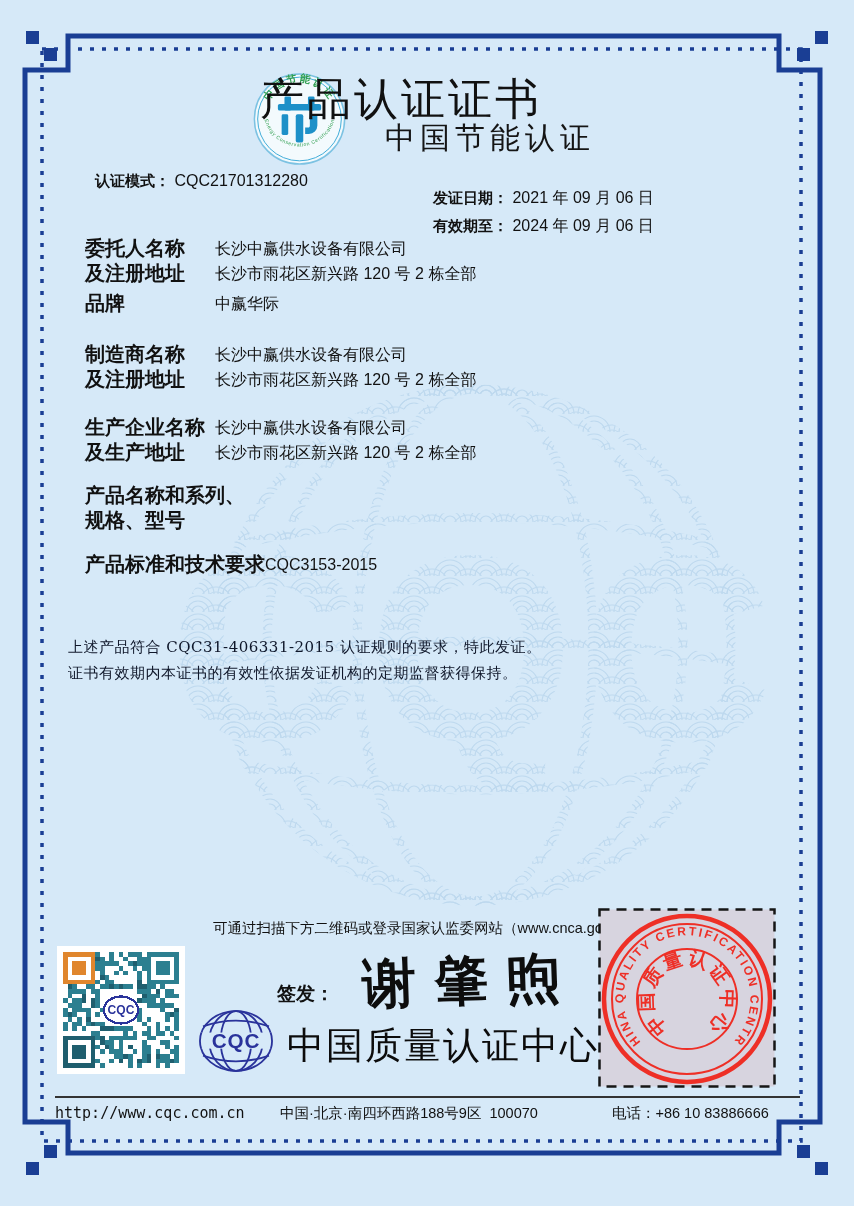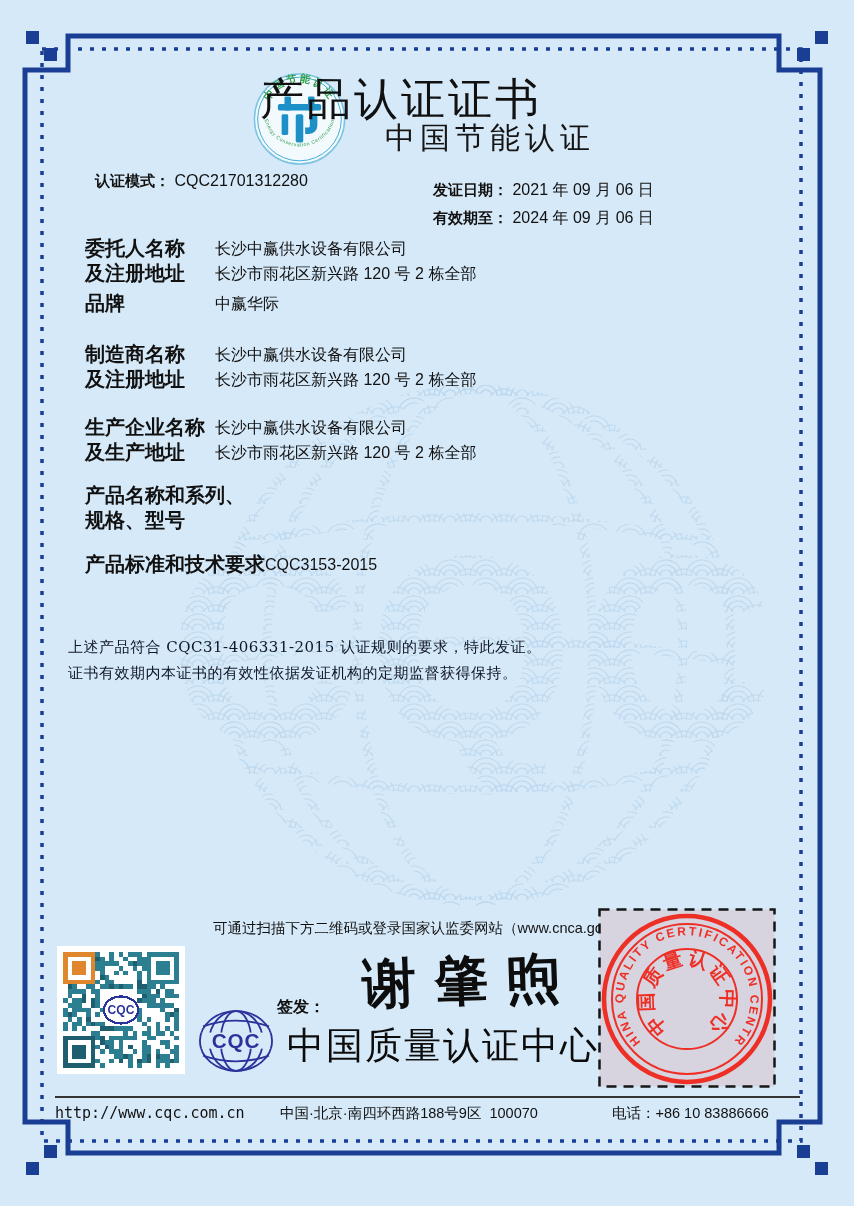--- a/index.html
+++ b/index.html
@@ -27,39 +27,39 @@
   .subtitle{left:260px;top:118px;width:460px;text-align:center;font-size:30px;
             letter-spacing:5px;color:#151515;}
   .etop{fill:var(--c-energy_green,#2f9e4f);font-size:11px;font-weight:bold;letter-spacing:2.5px;}
   .ebot{fill:var(--c-energy_green,#2f9e4f);font-size:5.4px;letter-spacing:.6px;}
   .emark{fill:var(--c-energy_blue,#1d90c8);}
 
   
   .klabel{font-family:"DejaVu Serif",serif;font-weight:bold;font-size:15px;}
   .dval{font-size:16px;}
   .certno{left:95px;top:172px;}
-  .dates{left:433px;top:176px;line-height:27px;}
+  .dates{left:433px;top:184px;line-height:27px;}
 
   
   .row{position:absolute;left:85px;display:flex;}
   .row .lc{flex:0 0 130px;font-weight:bold;font-size:20px;line-height:25px;white-space:nowrap;}
   .row .vc{font-size:16px;line-height:25px;white-space:nowrap;}
   .row .vc.tight{line-height:21px;}
 
   .statement{left:68px;top:634px;font-family:"DejaVu Serif",serif;font-size:15px;
              line-height:26px;letter-spacing:.5px;color:#0f172a;}
 
   .verify{left:213px;top:919px;font-size:14.5px;}
 
   
   .qrbox{left:57px;top:946px;width:128px;height:128px;background:#fff;
          display:flex;align-items:center;justify-content:center;}
 
   
-  .sign-label{left:277px;top:981px;font-size:16px;font-weight:bold;font-family:"DejaVu Serif",serif;margin-top:16px;}
+  .sign-label{left:277px;top:981px;font-size:19px;font-weight:bold;font-family:"DejaVu Serif",serif;}
   .signature{left:340px;top:945px;width:260px;text-align:center;font-size:54px;
              font-family:"DejaVu Serif",serif;font-weight:bold;letter-spacing:18px;
              transform:rotate(-2deg);white-space:nowrap;color:#0d0d0d;}
 
   
   .cqclogo{left:190px;top:1003px;width:92px;height:76px;}
   .cqcg{fill:none;stroke:var(--c-logo_navy,#2a339b);stroke-width:2.4;}
   .cqcband{fill:var(--c-page_bg,#d6e9f8);}
   .cqctext{fill:var(--c-logo_navy,#2a339b);font-weight:bold;font-size:27px;
            text-anchor:middle;letter-spacing:1px;font-family:"Liberation Sans",sans-serif;}

